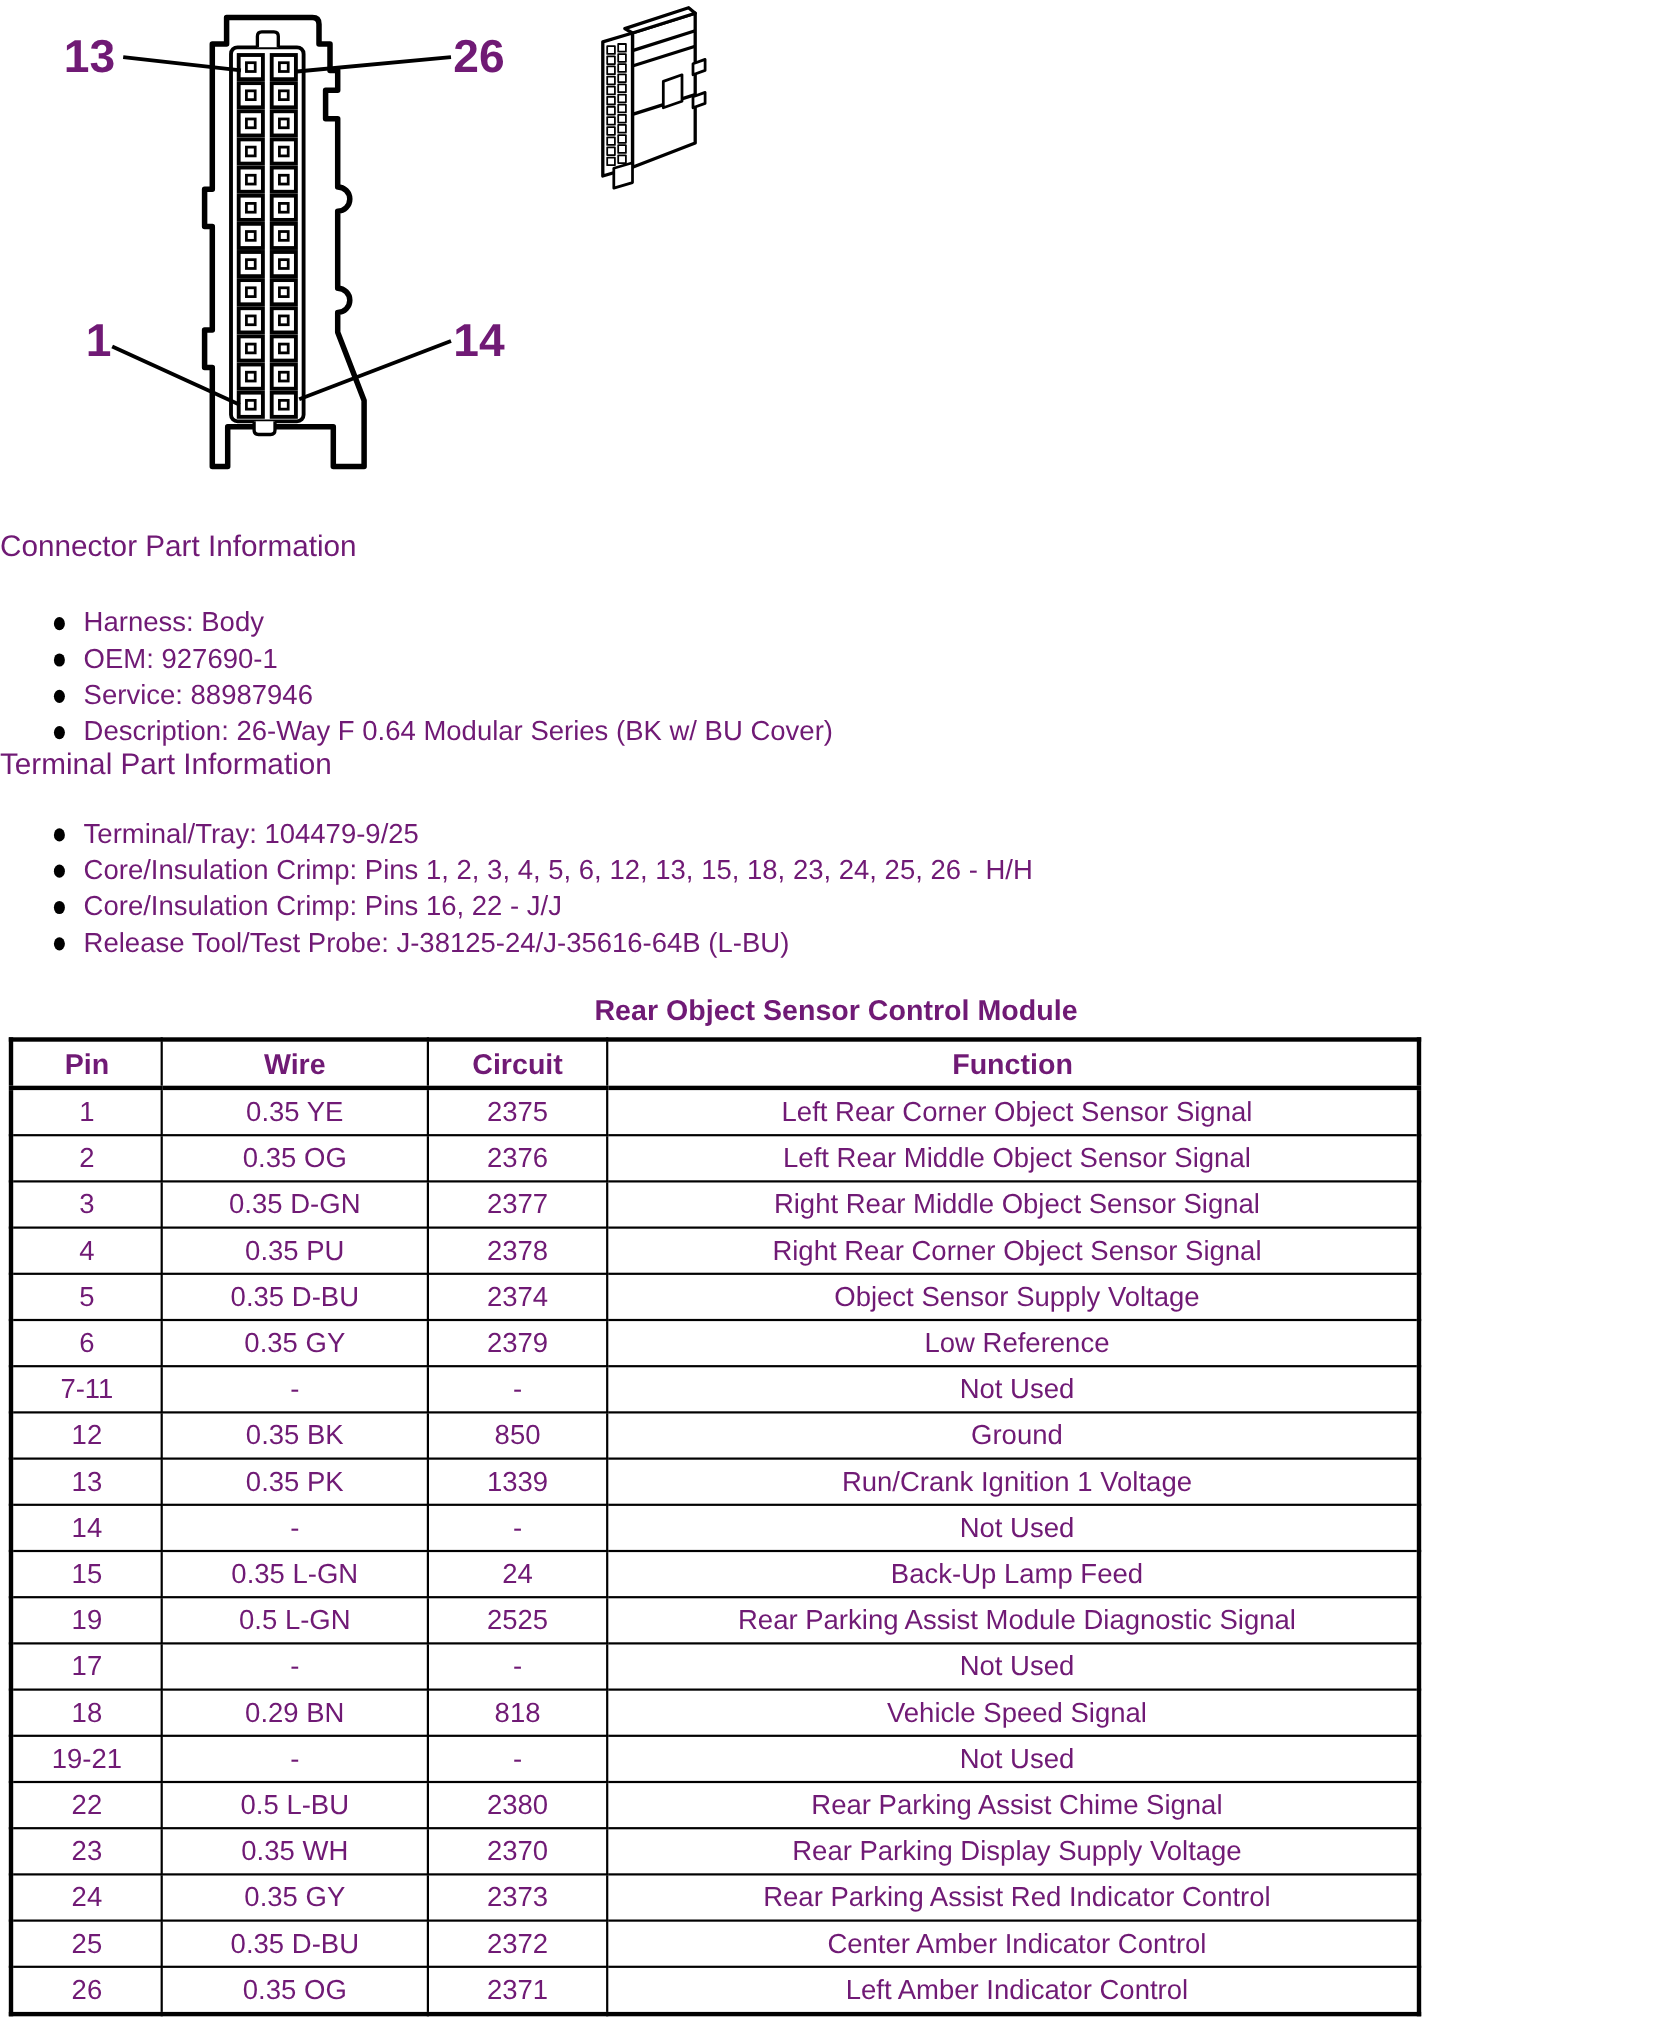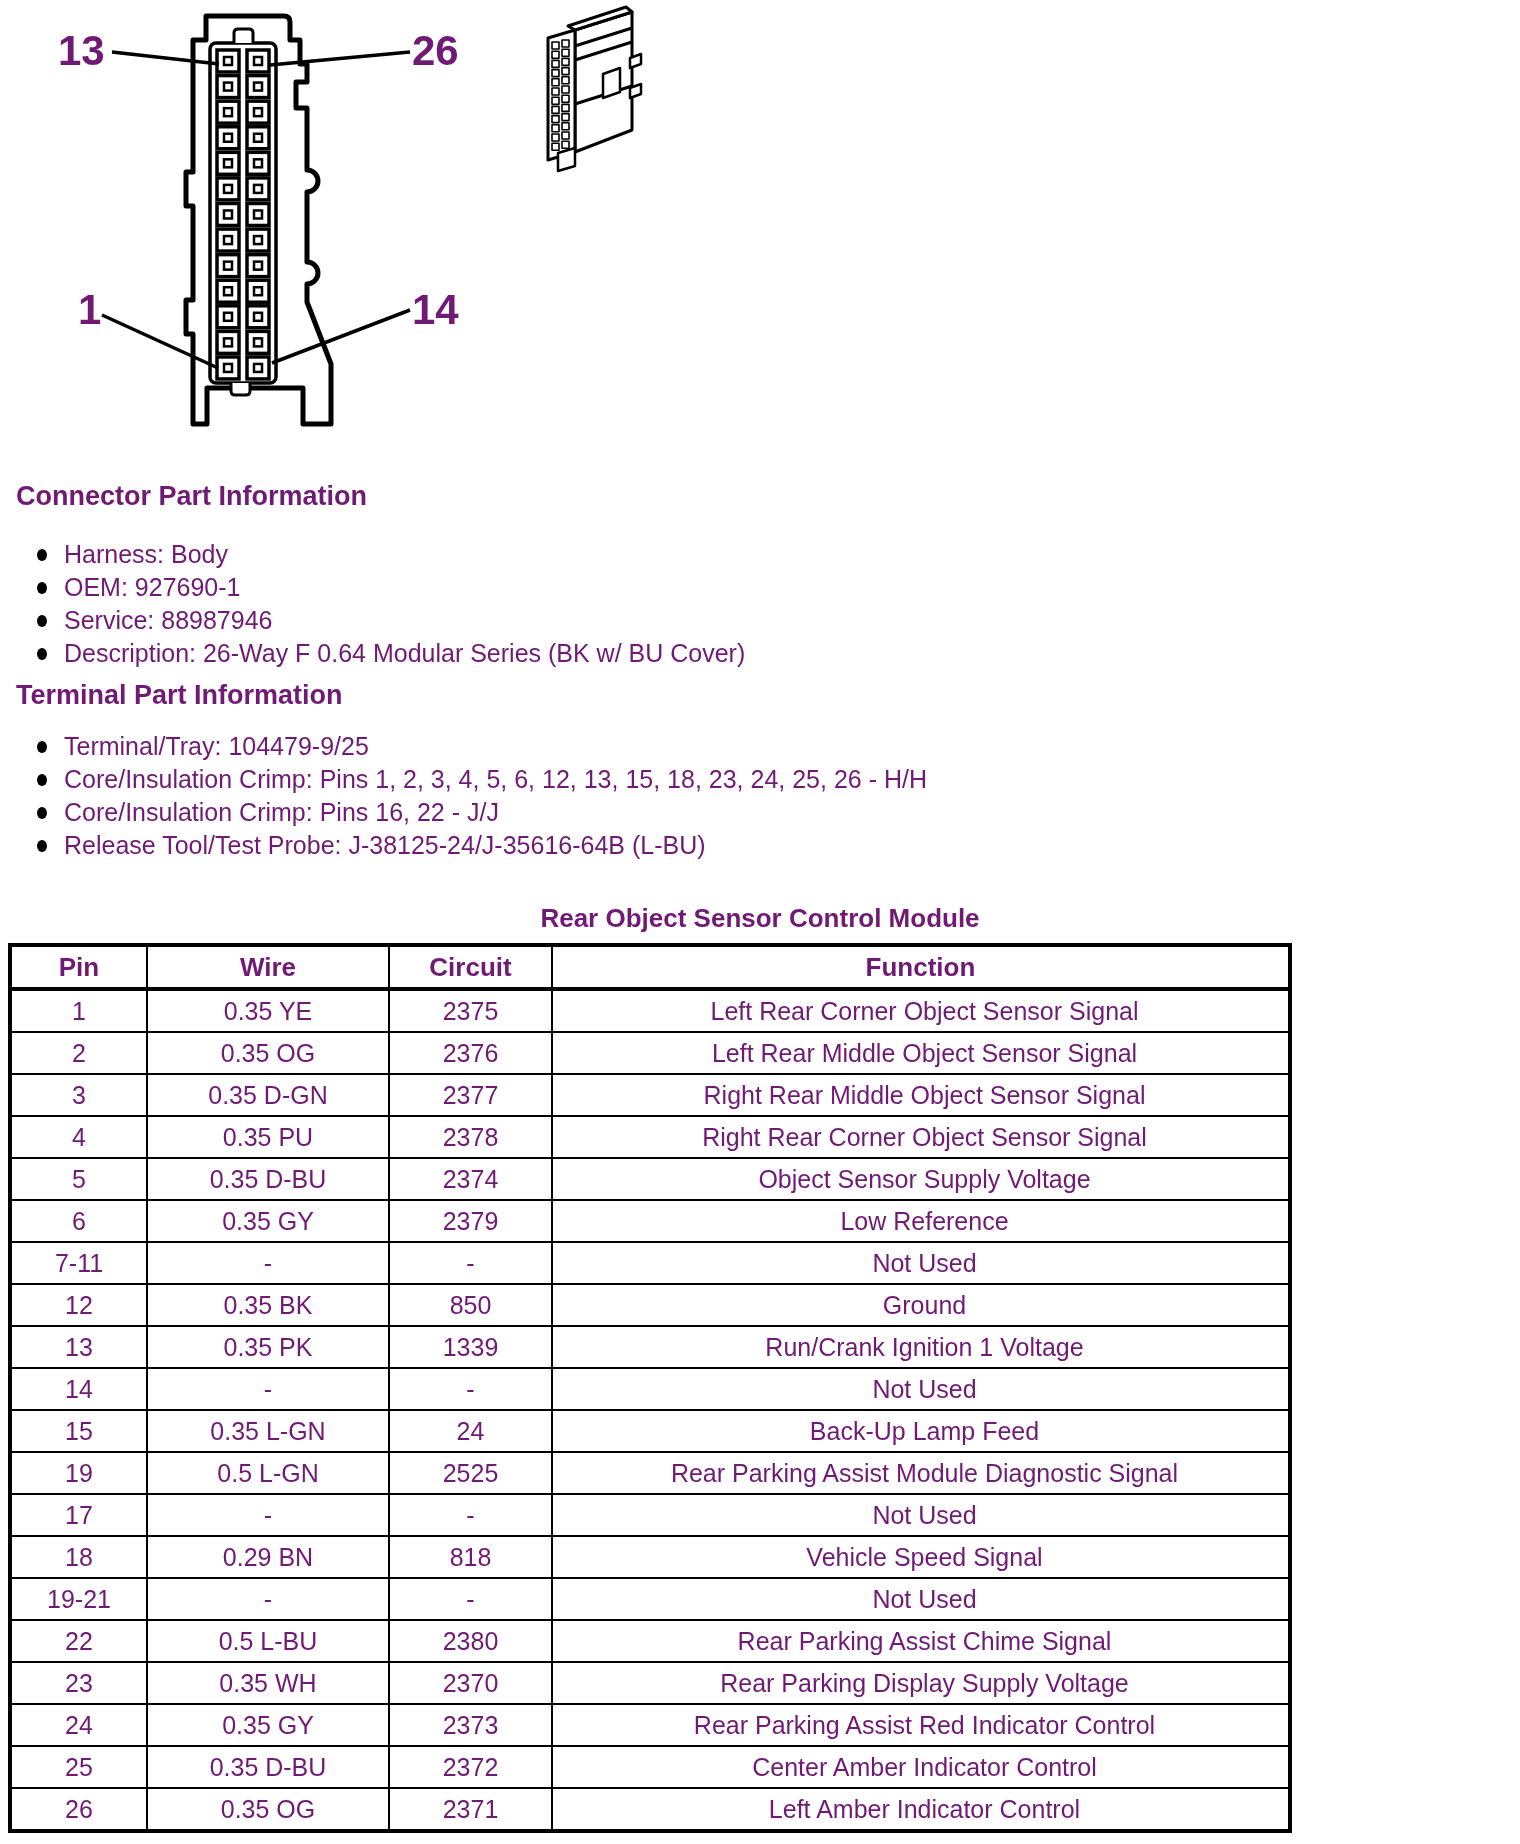--- a/index.html
+++ b/index.html
@@ -1,21 +1,21 @@
 <!DOCTYPE html>
 <html><head>
 <meta charset="utf-8">
 <style>
   html,body{margin:0;padding:0;background:#fff;}
   .page{position:relative;width:1520px;height:1844px;background:#fff;overflow:hidden;
         font-family:"Liberation Sans", sans-serif;color:#701a75;}
   .figure-svg{position:absolute;left:0;top:0;}
   .pinlabel{position:absolute;font-size:42px;font-weight:bold;line-height:42px;}
-  .sec-heading{position:absolute;left:16px;font-size:27px;font-weight:bold;line-height:30px;margin:0;}
-  .bullets{position:absolute;left:10px;margin:0;padding:0;list-style:none;font-size:25px;}
+  .sec-heading{position:absolute;left:0;font-size:27px;font-weight:normal;line-height:30px;margin:0;}
+  .bullets{position:absolute;left:10px;margin:12px;padding:0;list-style:none;font-size:25px;}
   .bullets li{height:33px;display:flex;align-items:center;}
   .bullets li::before{content:'';flex:none;width:10px;height:12px;border-radius:50%;
         background:#000;margin:0 17px 0 27px;}
   .tbl-title{position:absolute;top:903px;left:0;width:1520px;text-align:center;
         font-size:26px;font-weight:bold;}
   table.pinout{position:absolute;left:8px;top:943px;width:1284px;border-collapse:collapse;
         table-layout:fixed;}
   table.pinout th{border:2px solid #000;border-bottom:4px solid #000;height:40px;
         font-size:26px;font-weight:bold;text-align:center;padding:0;}
   table.pinout td{border:2px solid #000;height:40px;font-size:25px;padding:0;text-align:center;

